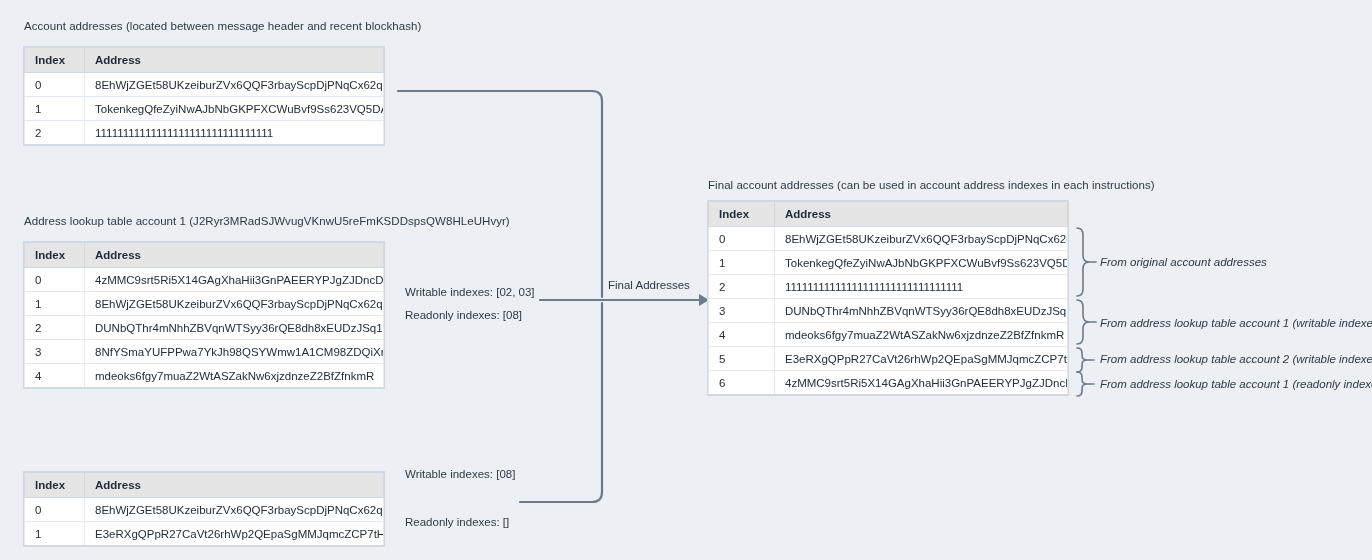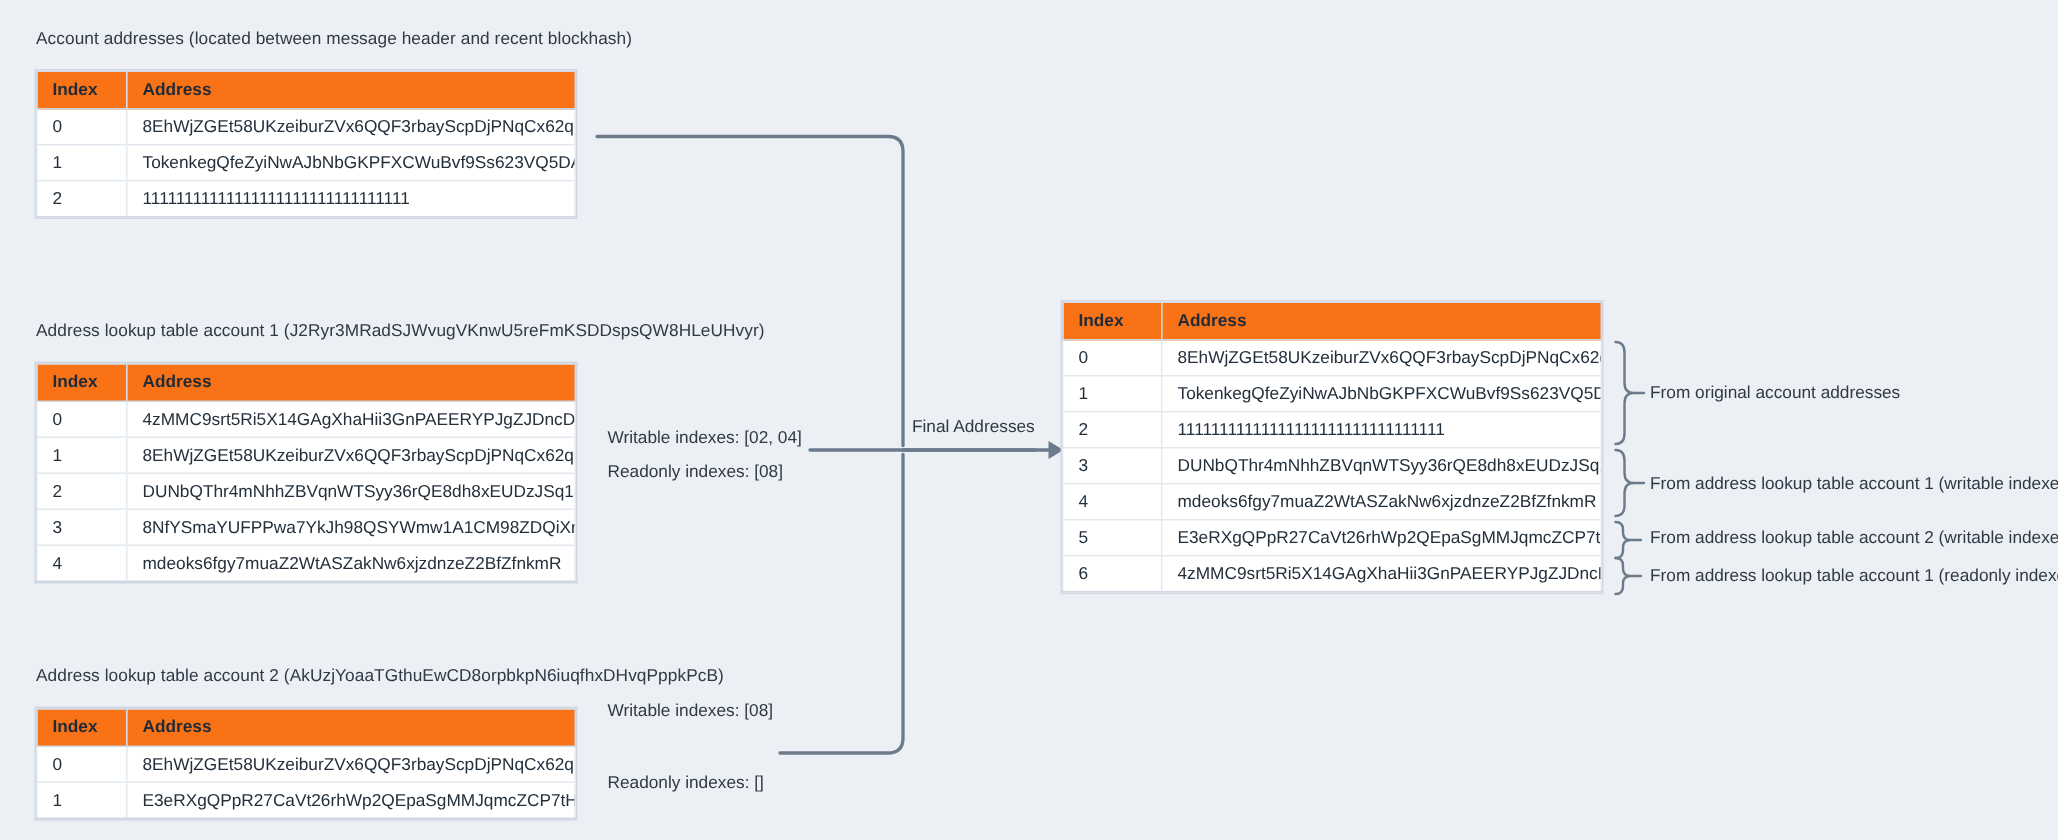--- a/index.html
+++ b/index.html
@@ -33,21 +33,21 @@
   }
   table.addr-table {
     position: absolute;
     border-collapse: collapse;
     background: #ffffff;
     font-size: 11.5px;
     table-layout: fixed;
     box-shadow: 0 0 0 1px #cfd8e3;
   }
   table.addr-table th {
-    background: #f97316;
+    background: #e5e5e5;
     color: #1f2b38;
     font-weight: bold;
     text-align: left;
     padding: 6px 10px;
     border: 1px solid #cfd8e3;
     font-size: 11.5px;
     height: 24px;
   }
   table.addr-table td {
     background: #ffffff;
@@ -68,20 +68,21 @@
     position: absolute;
     font-size: 11.5px;
     color: #2e3a46;
     white-space: nowrap;
   }
   .brace-label {
     position: absolute;
     font-size: 11.5px;
     color: #2e3a46;
     white-space: nowrap;
+    font-style: italic;
   }
 </style>
 </head>
 <body>
 
 <div id="canvas">
 
   <svg class="wires" viewBox="0 0 1372 560">
 
     <path d="M 398 91 L 592 91 Q 602 91 602 101 L 602 297" fill="none" stroke="#6b7b8c" stroke-width="2.2" stroke-linecap="round"></path>
@@ -155,40 +156,40 @@
           <td class="col-index">3</td>
           <td>8NfYSmaYUFPPwa7YkJh98QSYWmw1A1CM98ZDQiXr8PMx</td>
         </tr>
         <tr>
           <td class="col-index">4</td>
           <td>mdeoks6fgy7muaZ2WtASZakNw6xjzdnzeZ2BfZfnkmR</td>
         </tr>
       </tbody>
   </table>
 
-  <div class="caption" style="left:24px; top:444px;">Address lookup table account 2 (AkUzjYoaaTGthuEwCD8orpbkpN6iuqfhxDHvqPppkPcB)</div>
   <table class="addr-table" style="left:24px; top:472px; width:360px;">
     <thead>
       <tr>
         <th class="col-index">Index</th>
         <th>Address</th>
       </tr>
     </thead>
     <tbody>
         <tr>
           <td class="col-index">0</td>
           <td>8EhWjZGEt58UKzeiburZVx6QQF3rbayScpDjPNqCx62q</td>
         </tr>
         <tr>
           <td class="col-index">1</td>
           <td>E3eRXgQPpR27CaVt26rhWp2QEpaSgMMJqmcZCP7tHqvQ</td>
         </tr>
       </tbody>
   </table>
 
+  <div class="caption" style="left:708px; top:178px;">Final account addresses (can be used in account address indexes in each instructions)</div>
   <table class="addr-table" style="left:708px; top:201px; width:360px;">
     <thead>
       <tr>
         <th class="col-index-final">Index</th>
         <th>Address</th>
       </tr>
     </thead>
     <tbody>
         <tr>
           <td class="col-index-final">0</td>
@@ -214,21 +215,21 @@
           <td class="col-index-final">5</td>
           <td>E3eRXgQPpR27CaVt26rhWp2QEpaSgMMJqmcZCP7tHqvQ</td>
         </tr>
         <tr>
           <td class="col-index-final">6</td>
           <td>4zMMC9srt5Ri5X14GAgXhaHii3GnPAEERYPJgZJDncDU</td>
         </tr>
       </tbody>
   </table>
 
-  <div class="wire-label" style="left:405px; top:286px;">Writable indexes: [02, 04]</div>
+  <div class="wire-label" style="left:405px; top:286px;">Writable indexes: [02, 03]</div>
   <div class="wire-label" style="left:405px; top:309px;">Readonly indexes: [08]</div>
   <div class="wire-label" style="left:405px; top:468px;">Writable indexes: [08]</div>
   <div class="wire-label" style="left:405px; top:516px;text-align:center;">Readonly indexes: []</div>
   <div class="wire-label" style="left:608px; top:279px;">Final Addresses</div>
 
   <div class="brace-label" style="left:1100px; top:256px;">From original account addresses</div>
   <div class="brace-label" style="left:1100px; top:317px;">From address lookup table account 1 (writable indexes)</div>
   <div class="brace-label" style="left:1100px; top:353px;">From address lookup table account 2 (writable indexes)</div>
   <div class="brace-label" style="left:1100px; top:378px;">From address lookup table account 1 (readonly indexes)</div>
 

